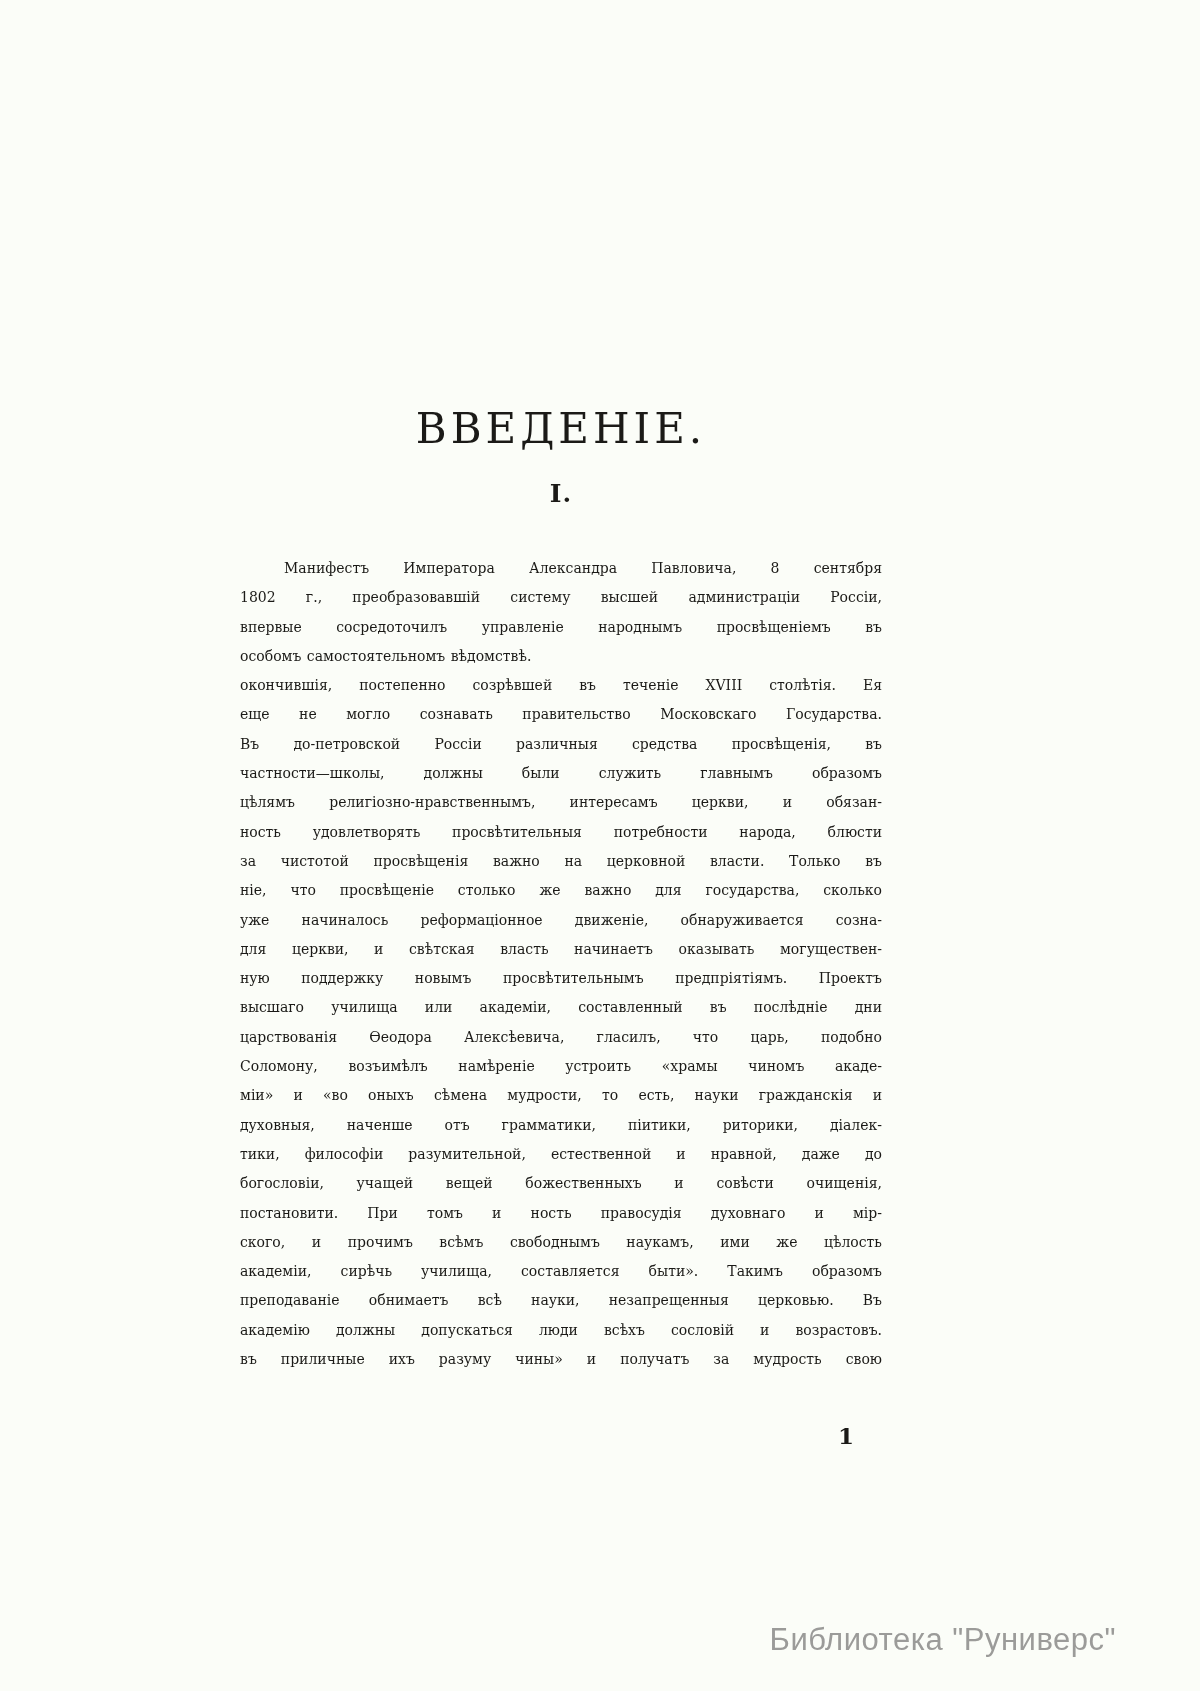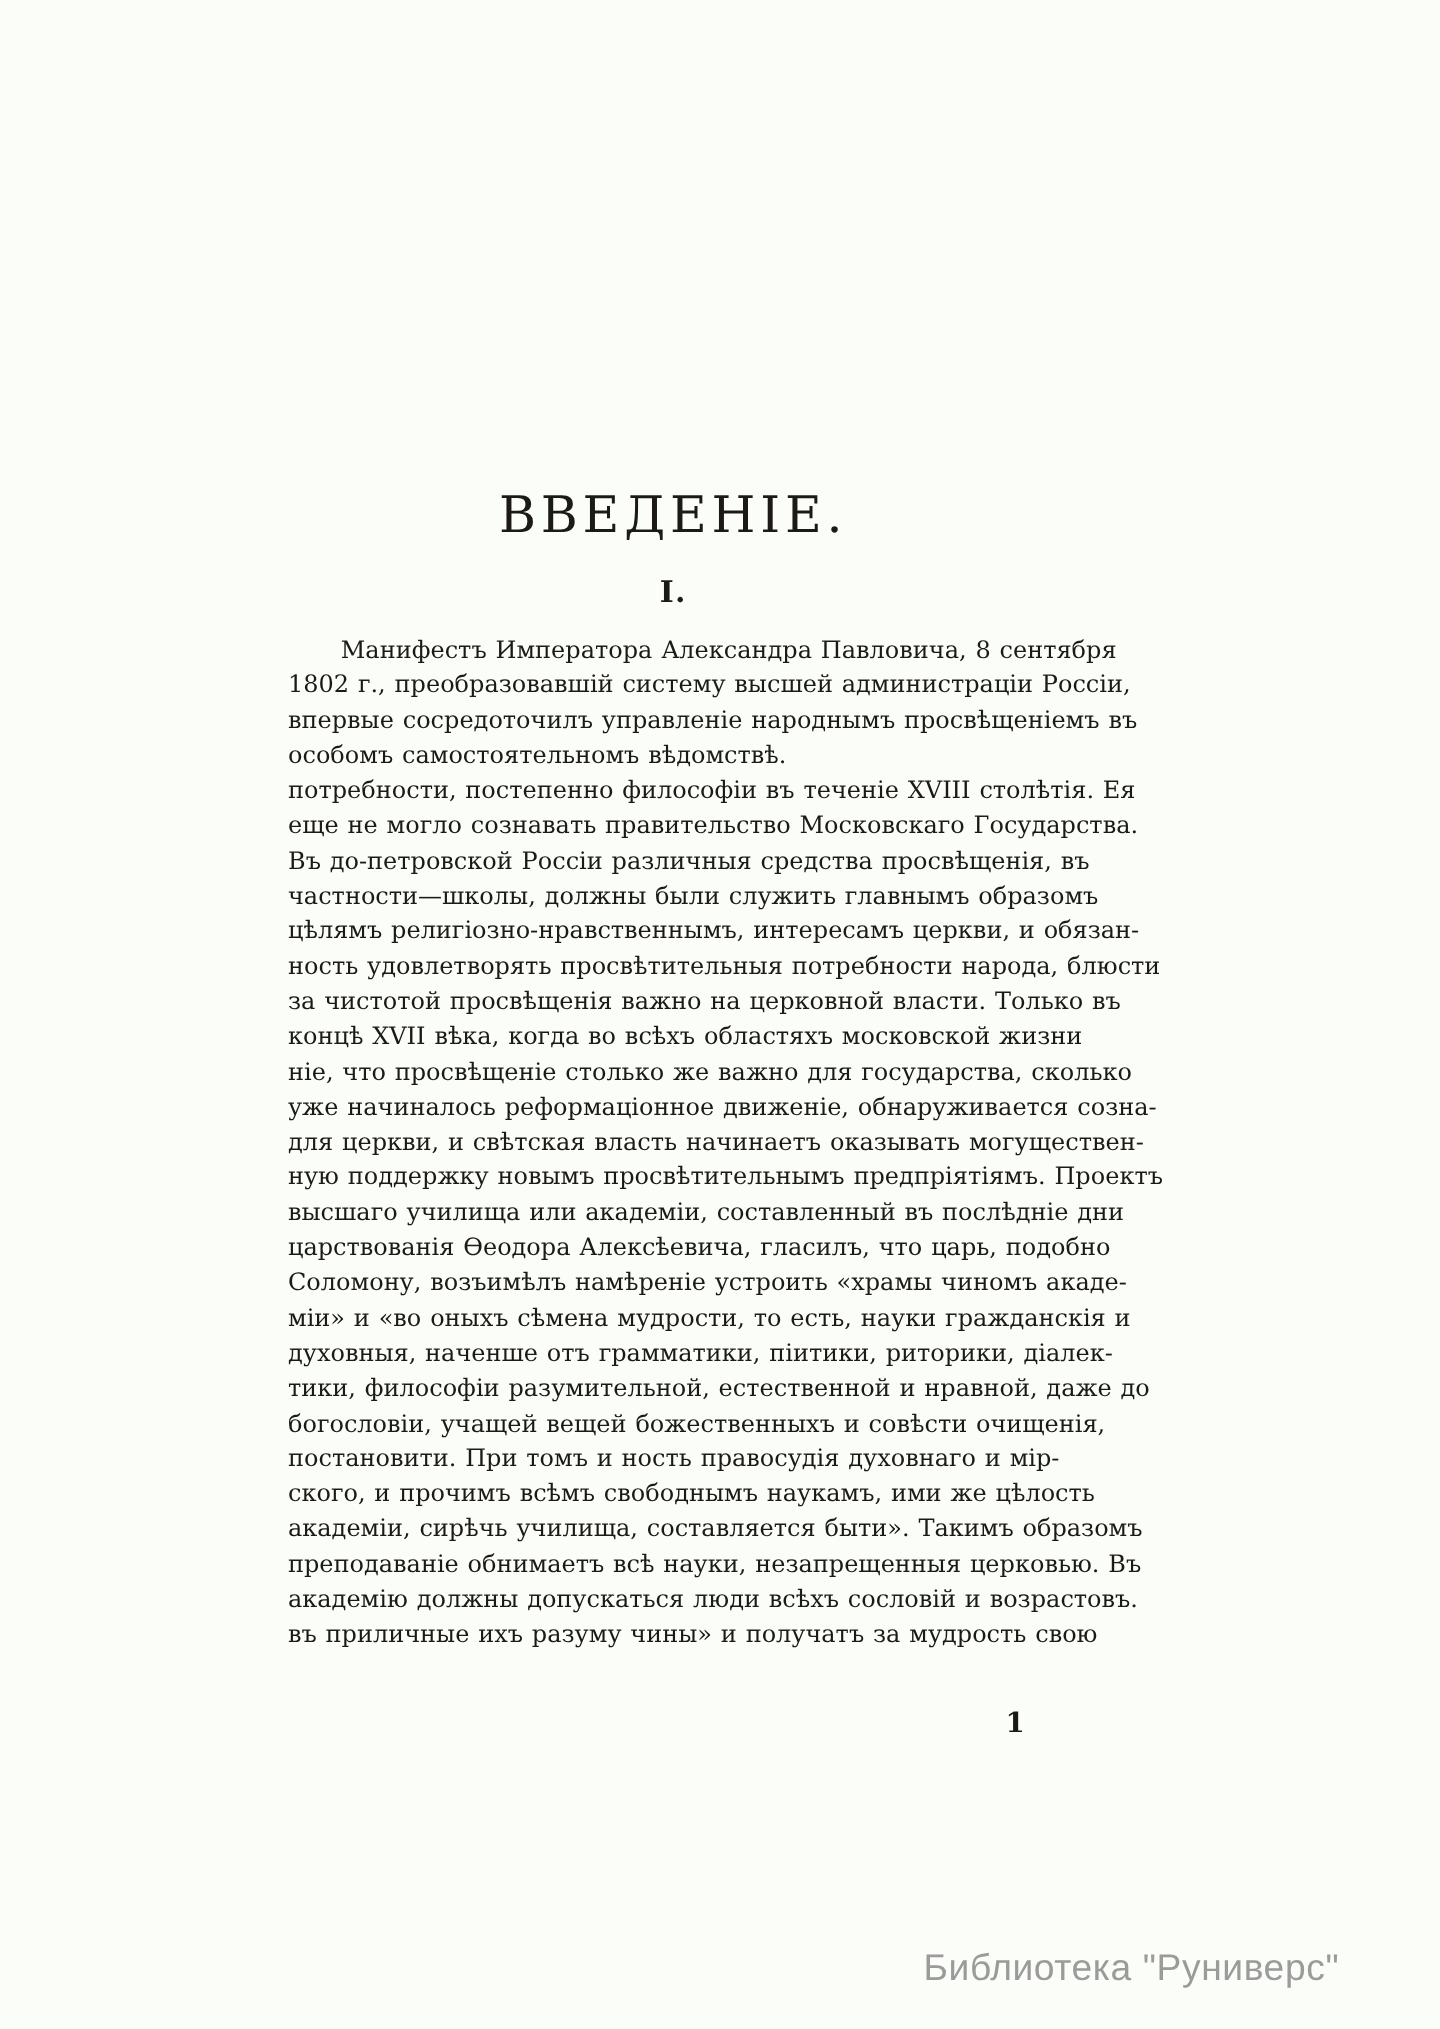--- a/index.html
+++ b/index.html
@@ -28,24 +28,24 @@
     top: 479px;
     left: 240px;
     width: 642px;
     text-align: center;
     font-size: 25px;
     font-weight: bold;
     letter-spacing: 1px;
   }
   .body-text {
     position: absolute;
-    top: 527px;
+    top: 554px;
     left: 240px;
     width: 642px;
-    font-size: 20px;
+    font-size: 14px;
     line-height: 29.3px;
     word-spacing: 1px;
   }
   .paragraph { margin: 0; }
   .line {
     height: 29.3px;
     text-align: justify;
     text-align-last: justify;
     white-space: nowrap;
   }
@@ -76,28 +76,27 @@
   <div class="section-number">I.</div>
 
   <div class="body-text">
       <div class="paragraph">
         <div class="line first">Манифестъ Императора Александра Павловича, 8 сентября</div>
         <div class="line">1802 г., преобразовавшій систему высшей администраціи Россіи,</div>
         <div class="line">впервые сосредоточилъ управленіе народнымъ просвѣщеніемъ въ</div>
         <div class="line lastleft">особомъ самостоятельномъ вѣдомствѣ.</div>
       </div>
       <div class="paragraph">
-        <div class="line">потребности, постепенно философіи въ теченіе XVIII столѣтія. Ея</div>
+        <div class="line">окончившія, постепенно созрѣвшей въ теченіе XVIII столѣтія. Ея</div>
         <div class="line">еще не могло сознавать правительство Московскаго Государства.</div>
         <div class="line">Въ до-петровской Россіи различныя средства просвѣщенія, въ</div>
         <div class="line">частности—школы, должны были служить главнымъ образомъ</div>
         <div class="line">цѣлямъ религіозно-нравственнымъ, интересамъ церкви, и обязан-</div>
         <div class="line">ность удовлетворять просвѣтительныя потребности народа, блюсти</div>
         <div class="line">за чистотой просвѣщенія важно на церковной власти. Только въ</div>
-        <div class="line">концѣ XVII вѣка, когда во всѣхъ областяхъ московской жизни</div>
         <div class="line">ніе, что просвѣщеніе столько же важно для государства, сколько</div>
         <div class="line">уже начиналось реформаціонное движеніе, обнаруживается созна-</div>
         <div class="line">для церкви, и свѣтская власть начинаетъ оказывать могуществен-</div>
         <div class="line">ную поддержку новымъ просвѣтительнымъ предпріятіямъ. Проектъ</div>
         <div class="line">высшаго училища или академіи, составленный въ послѣдніе дни</div>
         <div class="line">царствованія Ѳеодора Алексѣевича, гласилъ, что царь, подобно</div>
         <div class="line">Соломону, возъимѣлъ намѣреніе устроить «храмы чиномъ акаде-</div>
         <div class="line">міи» и «во оныхъ сѣмена мудрости, то есть, науки гражданскія и</div>
         <div class="line">духовныя, наченше отъ грамматики, піитики, риторики, діалек-</div>
         <div class="line">тики, философіи разумительной, естественной и нравной, даже до</div>

